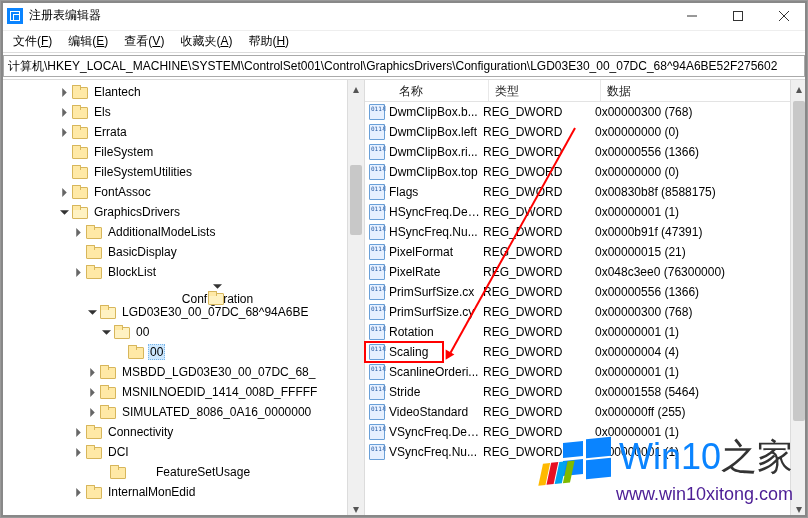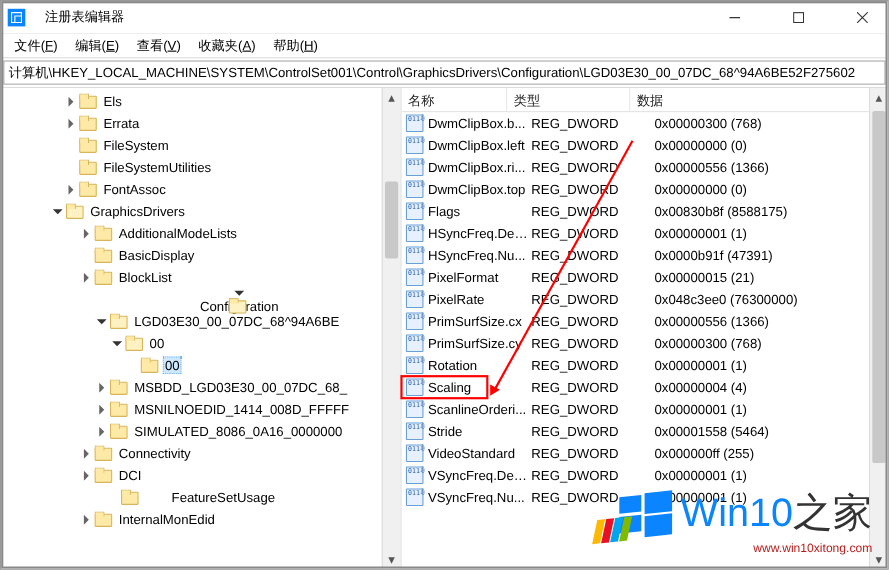--- a/index.html
+++ b/index.html
@@ -1,17 +1,17 @@
 <!DOCTYPE html>
 <html><head>
 <meta charset="utf-8">
 <style>
   * { margin: 0; padding: 0; box-sizing: border-box; }
   body { font-family: "Microsoft YaHei", "Segoe UI", Tahoma, sans-serif; font-size: 12px; color: #000; background: #fff; width: 808px; height: 518px; overflow: hidden; border: 1px solid #999; position: relative; }
-  .titlebar { display: flex; align-items: center; height: 30px; background: #fff; border-bottom: 1px solid #eee; gap: 12px; }
+  .titlebar { display: flex; align-items: center; height: 30px; background: #fff; border-bottom: 1px solid #eee; }
   .titlebar .icon { width: 16px; height: 16px; margin: 0 6px; display: inline-flex; align-items: center; justify-content: center; background: #0a84ff; color: #fff; font-size: 9px; font-family: monospace; }
   .titlebar .icon::before { content: ""; display:block; width:10px;height:10px; box-shadow: inset 0 0 0 1px #fff, inset 3px 3px 0 0 #0a84ff, inset 4px 4px 0 0 #fff; }
   .titlebar .title { flex: 0 0 auto; }
   .titlebar .spacer { flex: 1; }
   .winbtn { width: 46px; height: 30px; display: flex; align-items: center; justify-content: center; color: #333; }
   .winbtn svg { width: 10px; height: 10px; }
   .menubar { display: flex; gap: 4px; padding: 2px 6px; height: 22px; align-items: center; border-bottom: 1px solid #dcdcdc; }
   .menubar .mi { padding: 2px 6px; }
   .menubar .mi u { text-decoration: underline; }
   .pathbar { height: 22px; border: 1px solid #aaa; margin: 2px; padding: 2px 4px; white-space: nowrap; overflow: hidden; font-size: 12px; }
@@ -27,21 +27,21 @@
   .folder.open::before { background:#fff2c2; }
   .tree-label { padding: 1px 2px; }
   .tree-label.sel { background: #cde8ff; border: 1px dotted #7ab6e8; padding: 0 1px; }
   .vscroll { position: absolute; right: 0; top: 0; bottom: 0; width: 17px; background: #f0f0f0; border-left: 1px solid #dcdcdc; }
   .vscroll .btn { height: 17px; display:flex; align-items:center; justify-content:center; color:#555;}
   .vscroll .track { position:absolute; top:17px; bottom:17px; left:0; right:0; }
   .vscroll .thumb { position:absolute; left:2px; right:2px; background:#c8c8c8; border-radius:2px; }
   .list-pane { flex: 1; position: relative; overflow: hidden; }
   .list-hdr { display: flex; height: 22px; align-items: stretch; border-bottom: 1px solid #e3e3e3; font-size: 12px; color:#222; }
   .list-hdr .col { padding: 3px 6px; border-right: 1px solid #e8e8e8; }
-  .col-name { width: 96px; }
+  .col-name { width: 96px; margin-left: 28px; }
   .col-type { width: 112px; }
   .col-data { flex: 1; }
   .rows { overflow: hidden; }
   .lrow { display: flex; align-items: center; height: 20px; }
   .lrow .ic { width: 16px; height: 16px; margin: 0 4px 0 4px; display: inline-block; background: #e6f0ff; border: 1px solid #6aa0d8; position: relative; border-radius:1px;}
   .lrow .ic::before { content:"011\A010"; white-space:pre; font: 6px/6px monospace; color:#2a5ea4; position:absolute; left:1px; top:1px; }
   .lrow .n { width: 94px; overflow:hidden; text-overflow: ellipsis; white-space:nowrap; }
   .lrow .t { width: 112px; }
   .lrow .d { flex: 1; }
   .hl-box { position:absolute; border: 2px solid #ff0000; pointer-events:none; }
@@ -56,21 +56,21 @@
   .wlogo .q3{ left:0; top:22px; width:20px; height:15px; transform:skewY(-6deg);}
   .wlogo .q4{ left:23px; top:21px; width:25px; height:19px; transform:skewY(-6deg);}
   .flag-strip{ position:absolute; left:-22px; bottom:-6px; width:32px; height:22px; transform: skewX(-12deg) skewY(-6deg);}
   .flag-strip i{ position:absolute; width:7px; height:100%; }
   .flag-strip i:nth-child(1){left:0;background:#ffb900;}
   .flag-strip i:nth-child(2){left:8px;background:#e81123;}
   .flag-strip i:nth-child(3){left:16px;background:#00a4ef;}
   .flag-strip i:nth-child(4){left:24px;background:#7fba00;}
   .brand { font-size: 36px; color:#333; font-family: "Microsoft YaHei", sans-serif; }
   .brand b { color:#0a84ff; font-weight: normal; }
-  .site { font-size: 11px; color: #b91c1c; margin-top:2px;}
+  .site { font-size: 18px; color: #4c1d95; margin-top:2px;}
   .outer-border{ position:absolute; inset:0; border:2px solid #888; pointer-events:none;}
 </style>
 </head>
 <body>
 
 <div class="titlebar">
   <span class="icon"></span>
   <span class="title">注册表编辑器</span>
   <span class="spacer"></span>
   <div class="winbtn">
@@ -104,20 +104,29 @@
 
   <div class="tree-pane">
     <div class="tree-scroll" id="tree">
         <div class="tree-row" style="padding-left: 56px;">
           <span class="expander">
             <svg viewBox="0 0 8 8">
               <path d="M2 0l4 4-4 4z" fill="#666"></path>
             </svg>
           </span>
           <span class="folder"></span>
+          <span class="tree-label">Elantech</span>
+        </div>
+        <div class="tree-row" style="padding-left: 56px;">
+          <span class="expander">
+            <svg viewBox="0 0 8 8">
+              <path d="M2 0l4 4-4 4z" fill="#666"></path>
+            </svg>
+          </span>
+          <span class="folder"></span>
           <span class="tree-label">Els</span>
         </div>
         <div class="tree-row" style="padding-left: 56px;">
           <span class="expander">
             <svg viewBox="0 0 8 8">
               <path d="M2 0l4 4-4 4z" fill="#666"></path>
             </svg>
           </span>
           <span class="folder"></span>
           <span class="tree-label">Errata</span>
@@ -134,21 +143,21 @@
         </div>
         <div class="tree-row" style="padding-left: 56px;">
           <span class="expander">
             <svg viewBox="0 0 8 8">
               <path d="M2 0l4 4-4 4z" fill="#666"></path>
             </svg>
           </span>
           <span class="folder"></span>
           <span class="tree-label">FontAssoc</span>
         </div>
-        <div class="tree-row" style="padding-left: 44px;">
+        <div class="tree-row" style="padding-left: 56px;">
           <span class="expander">
             <svg viewBox="0 0 8 8">
               <path d="M0 2l4 4 4-4z" fill="#333"></path>
             </svg>
           </span>
           <span class="folder open"></span>
           <span class="tree-label">GraphicsDrivers</span>
         </div>
         <div class="tree-row" style="padding-left: 70px;">
           <span class="expander">

